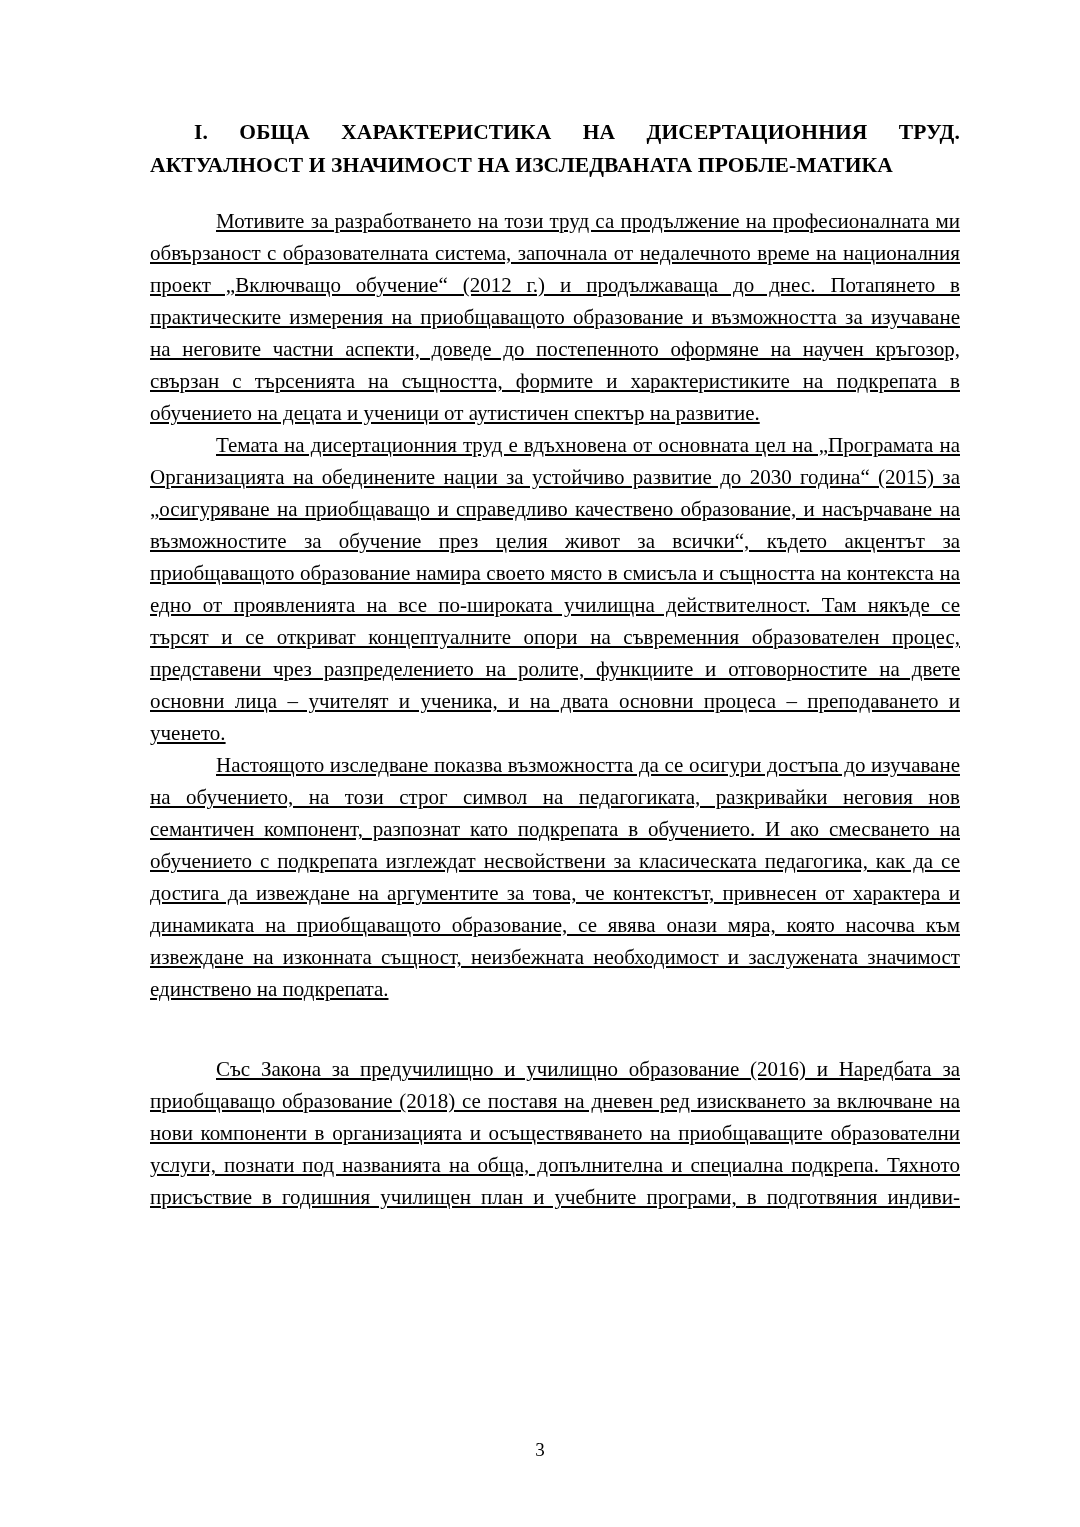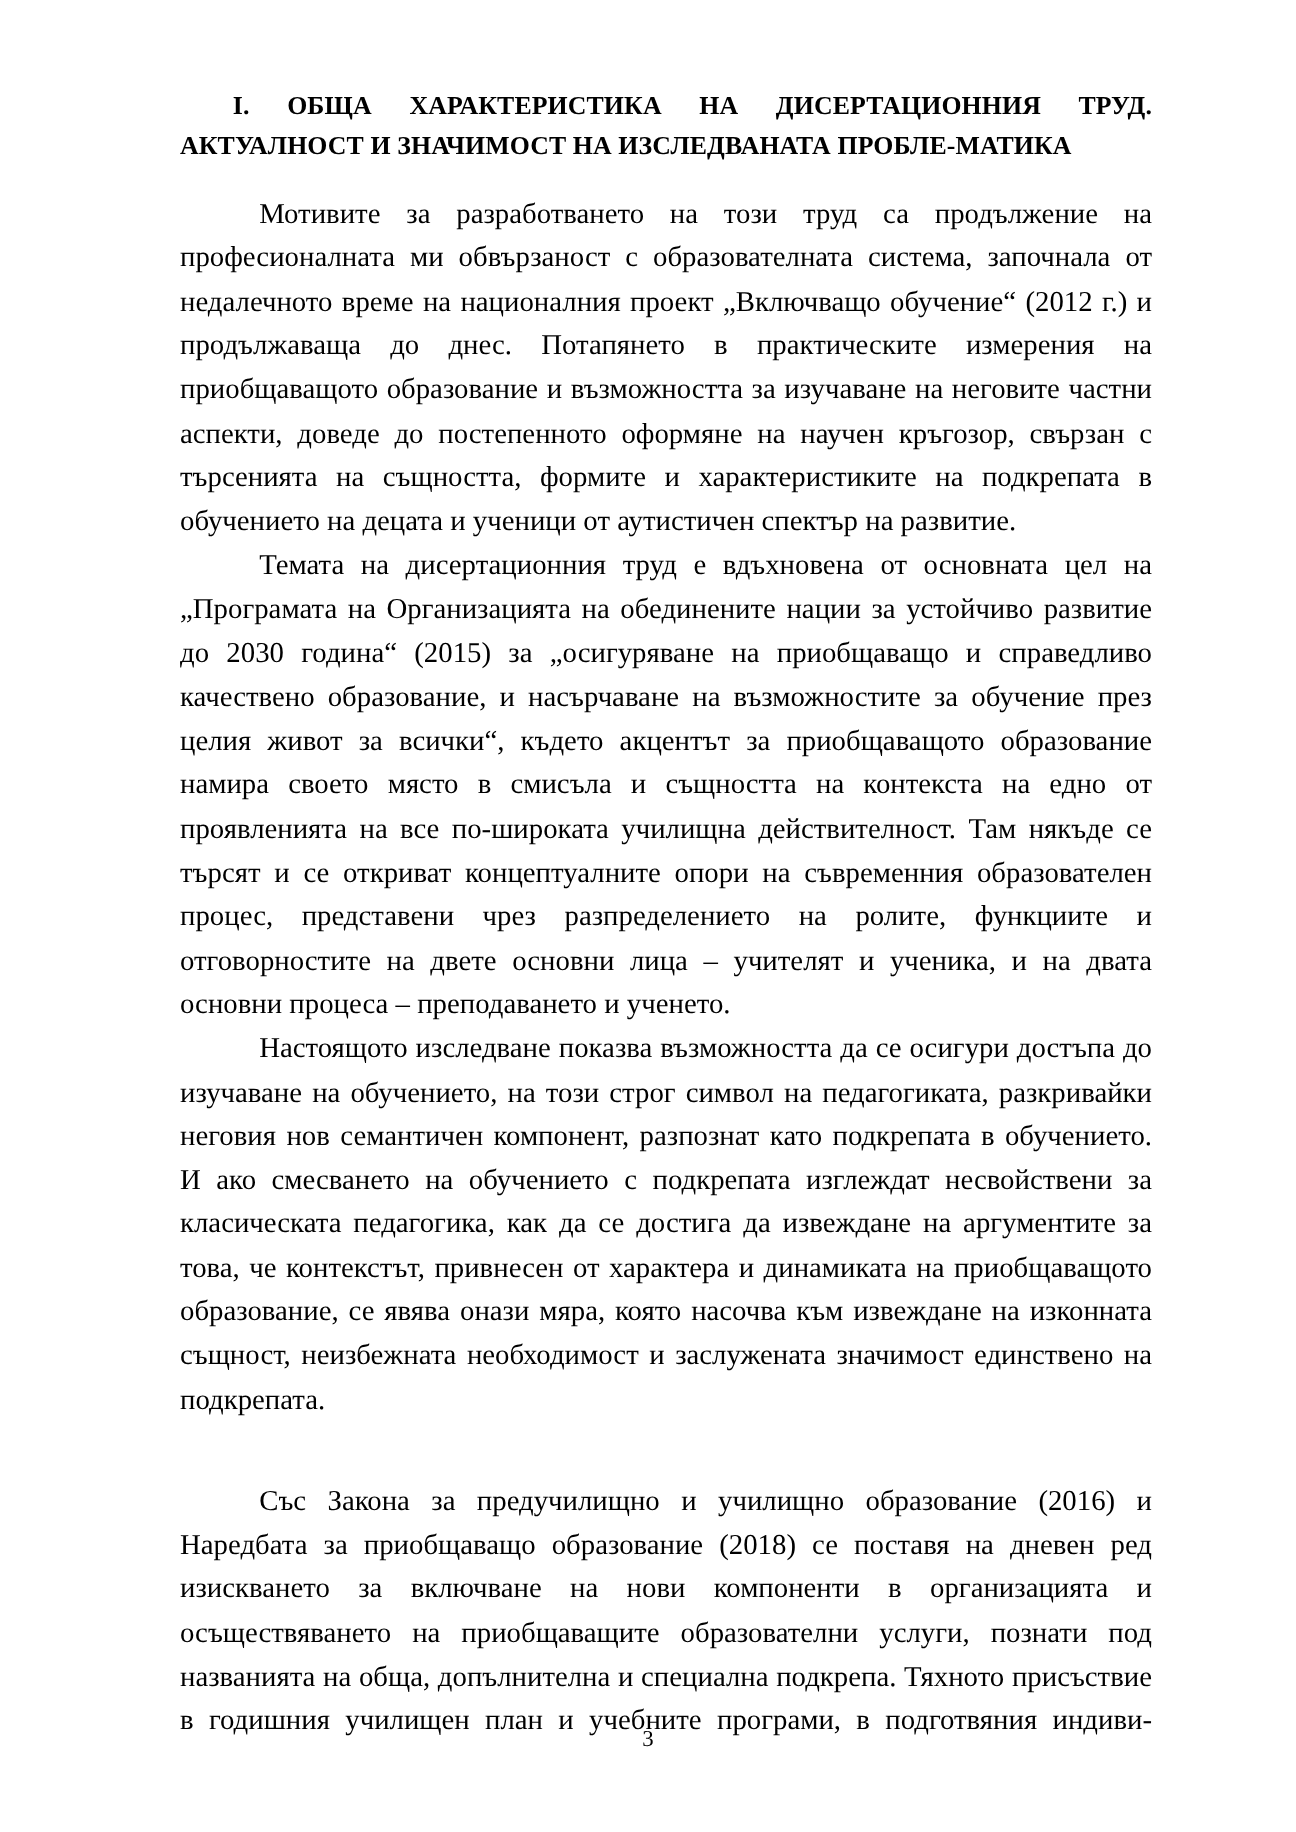--- a/index.html
+++ b/index.html
@@ -11,43 +11,44 @@
     width: 1080px;
     height: 1527px;
     font-family: "Liberation Serif", "DejaVu Serif", serif;
     color: #000000;
   }
   .page {
     position: relative;
     width: 1080px;
     height: 1527px;
     box-sizing: border-box;
-    padding: 72px 120px 60px 150px;
+    padding: 116px 120px 60px 150px;
   }
   .doc-heading {
     font-size: 21.5px;
     font-weight: bold;
     line-height: 1.55;
     text-align: justify;
     text-align-last: left;
     letter-spacing: 0.1px;
     margin: 0 0 22px 0;
   }
   .doc-heading .first-line-indent {
     display: inline-block;
     width: 44px;
   }
   .body-par {
-    font-size: 24px;
+    font-size: 21px;
     line-height: 1.525;
     text-align: justify;
     text-align-last: left;
     margin: 0;
     text-indent: 66px;
     hyphens: manual;
+    text-decoration: underline;
   }
   .body-par.last-justified {
     text-align-last: justify;
     margin-top: 48px;
   }
   .page-number {
     position: absolute;
     left: 0;
     right: 0;
     bottom: 66px;

